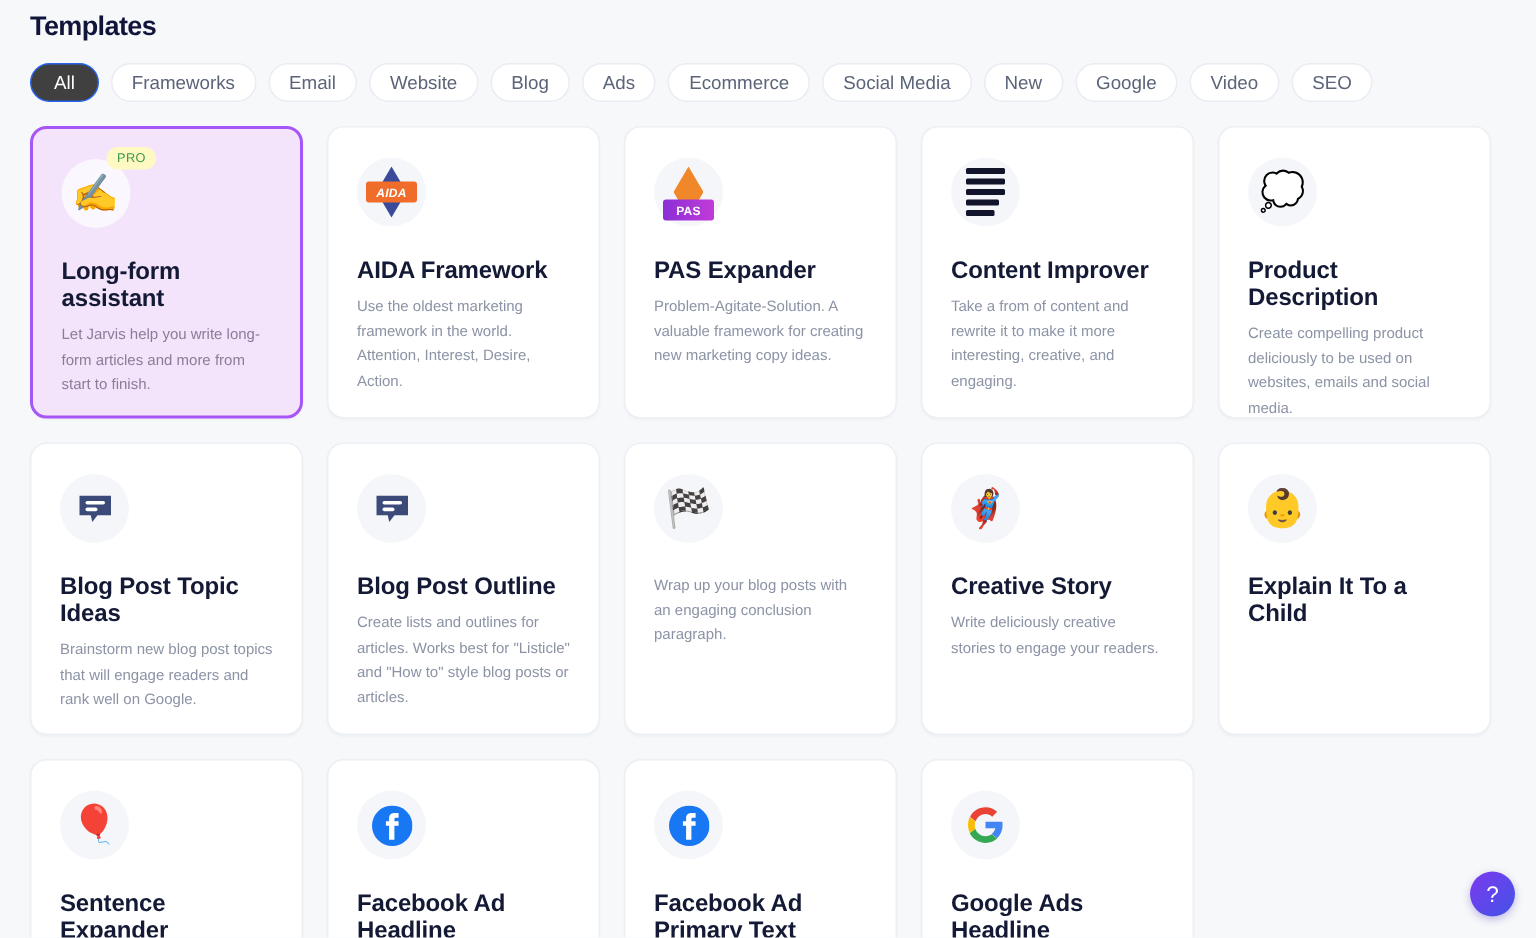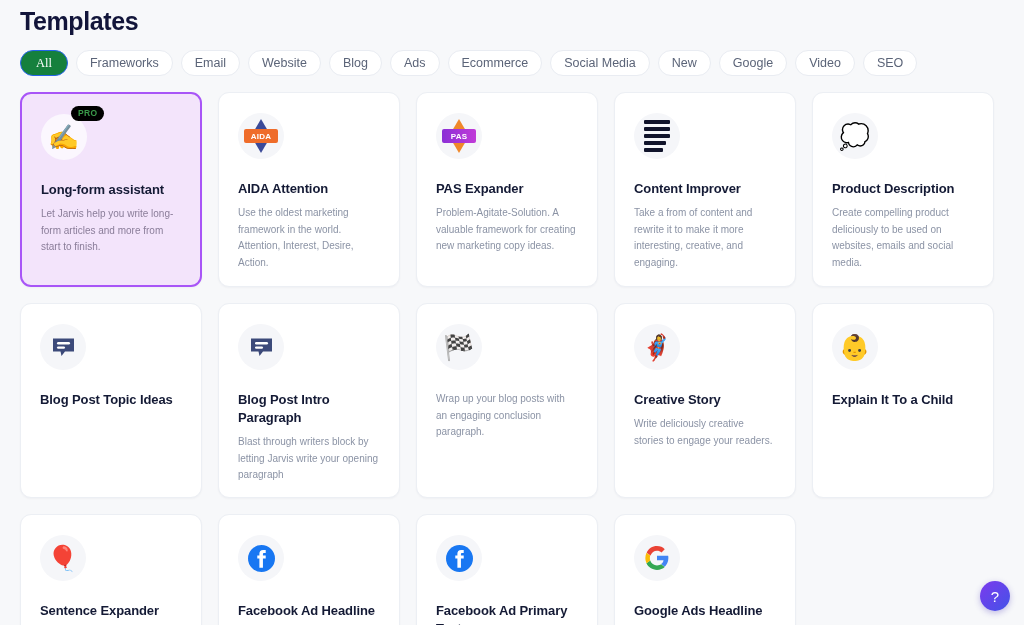--- a/index.html
+++ b/index.html
@@ -5,21 +5,21 @@
   * { box-sizing: border-box; margin: 0; padding: 0; }
   html, body {
     width: 1024px; height: 625px;
     background: #f7f8fa;
     font-family: "Liberation Sans", sans-serif;
     overflow: hidden;
   }
   .page { position: relative; width: 1024px; height: 625px; padding: 0 20px; }
 
   .page-title {
-    font-size: 25px;
+    font-size: 18px;
     font-weight: bold;
     color: #12153a;
     letter-spacing: -0.4px;
     padding-top: 7px;
   }
 
   .filter-bar {
     display: flex;
     align-items: center;
     gap: 8px;
@@ -34,26 +34,25 @@
     border: 1px solid #e9ecf2;
     color: #5b6478;
     font-size: 12.5px;
     display: flex;
     align-items: center;
     justify-content: center;
     white-space: nowrap;
     cursor: pointer;
   }
   .pill.active {
-    background: #15803d;
+    background: #404040;
     border-color: #2563eb;
     color: #ffffff;
     font-weight: 500;
     padding: 0 15px;
-    font-family: Liberation Serif, serif;
   }
 
   .grid {
     margin-top: 16px;
     display: grid;
     grid-template-columns: repeat(5, 182px);
     gap: 16px;
   }
 
   .card {
@@ -80,32 +79,32 @@
     background: #f5f6f9;
     display: flex; align-items: center; justify-content: center;
     margin-bottom: 21px;
   }
   .card.featured .icon-wrap { background: #fbf7fe; }
   .emoji { font-size: 25px; line-height: 1; }
 
   .pro-badge {
     position: absolute;
     top: -8px; left: 30px;
-    background: #000000;
+    background: #fef9c3;
     color: #3a9a4a;
     font-size: 8.5px;
-    font-weight: bold;
+    font-weight: normal;
     letter-spacing: 0.3px;
     border-radius: 8px;
     padding: 3px 7px;
     line-height: 1;
   }
 
   .card-title {
-    font-size: 13px;
+    font-size: 16px;
     font-weight: bold;
     color: #141a35;
     line-height: 18px;
     letter-spacing: -0.1px;
     margin-bottom: 7px;
   }
   .card-desc {
     font-size: 10px;
     color: #8b93a5;
     line-height: 16.5px;
@@ -121,22 +120,22 @@
   }
   .diamond.blue { background: #3b4a99; }
   .diamond.orange { background: #f0882a; }
   .badge-label {
     position: absolute; left: 0; top: 10px;
     width: 34px; height: 14px;
     border-radius: 2px;
     display: flex; align-items: center; justify-content: center;
     color: #ffffff; font-size: 8px; font-weight: bold; letter-spacing: 0.2px;
   }
-  .badge-label.orange { background: #ef6c2a; }
-  .badge-label.purple { background: linear-gradient(90deg, #8b2fd6, #c13bd8); }
+  .badge-label.orange { background: #ef6c2a; font-style: italic; }
+  .badge-label.purple { background: linear-gradient(90deg, #8b2fd6, #c13bd8); margin-top: 12px; }
 
   
   .bars { width: 26px; display: flex; flex-direction: column; gap: 2.5px; }
   .bars i { display: block; height: 4.5px; background: #11142b; border-radius: 1px; }
   .bars i:nth-child(4) { width: 22px; }
   .bars i:nth-child(5) { width: 19px; }
 
   svg { display: block; }
 
   .help-button {
@@ -183,21 +182,21 @@
         <div class="card-title">Long-form assistant</div>
         <div class="card-desc">Let Jarvis help you write long-form articles and more from start to finish.</div>
       </div>
       <div class="card">
         <div class="icon-wrap">
           <span class="diamond-icon">
             <span class="diamond blue"></span>
             <span class="badge-label orange">AIDA</span>
           </span>
         </div>
-        <div class="card-title">AIDA Attention</div>
+        <div class="card-title">AIDA Framework</div>
         <div class="card-desc">Use the oldest marketing framework in the world. Attention, Interest, Desire, Action.</div>
       </div>
       <div class="card">
         <div class="icon-wrap">
           <span class="diamond-icon">
             <span class="diamond orange"></span>
             <span class="badge-label purple">PAS</span>
           </span>
         </div>
         <div class="card-title">PAS Expander</div>
@@ -227,33 +226,34 @@
         <div class="icon-wrap">
           <span>
             <svg width="25" height="24" viewBox="0 0 25 24">
               <path d="M2 3.5h21v13H14l-3.5 4.5-1-4.5H2z" fill="#3c4a7a"></path>
               <rect x="6" y="7" width="13" height="2.4" rx="1.2" fill="#fff"></rect>
               <rect x="6" y="11.4" width="8" height="2.4" rx="1.2" fill="#fff"></rect>
             </svg>
           </span>
         </div>
         <div class="card-title">Blog Post Topic Ideas</div>
+        <div class="card-desc">Brainstorm new blog post topics that will engage readers and rank well on Google.</div>
       </div>
       <div class="card">
         <div class="icon-wrap">
           <span>
             <svg width="25" height="24" viewBox="0 0 25 24">
               <path d="M2 3.5h21v13H14l-3.5 4.5-1-4.5H2z" fill="#3c4a7a"></path>
               <rect x="6" y="7" width="13" height="2.4" rx="1.2" fill="#fff"></rect>
               <rect x="6" y="11.4" width="8" height="2.4" rx="1.2" fill="#fff"></rect>
             </svg>
           </span>
         </div>
-        <div class="card-title">Blog Post Intro Paragraph</div>
-        <div class="card-desc">Blast through writers block by letting Jarvis write your opening paragraph</div>
+        <div class="card-title">Blog Post Outline</div>
+        <div class="card-desc">Create lists and outlines for articles. Works best for "Listicle" and "How to" style blog posts or articles.</div>
       </div>
       <div class="card">
         <div class="icon-wrap">
           <span class="emoji">🏁</span>
         </div>
         <div class="card-desc">Wrap up your blog posts with an engaging conclusion paragraph.</div>
       </div>
       <div class="card">
         <div class="icon-wrap">
           <span class="emoji">🦸‍♀️</span>

